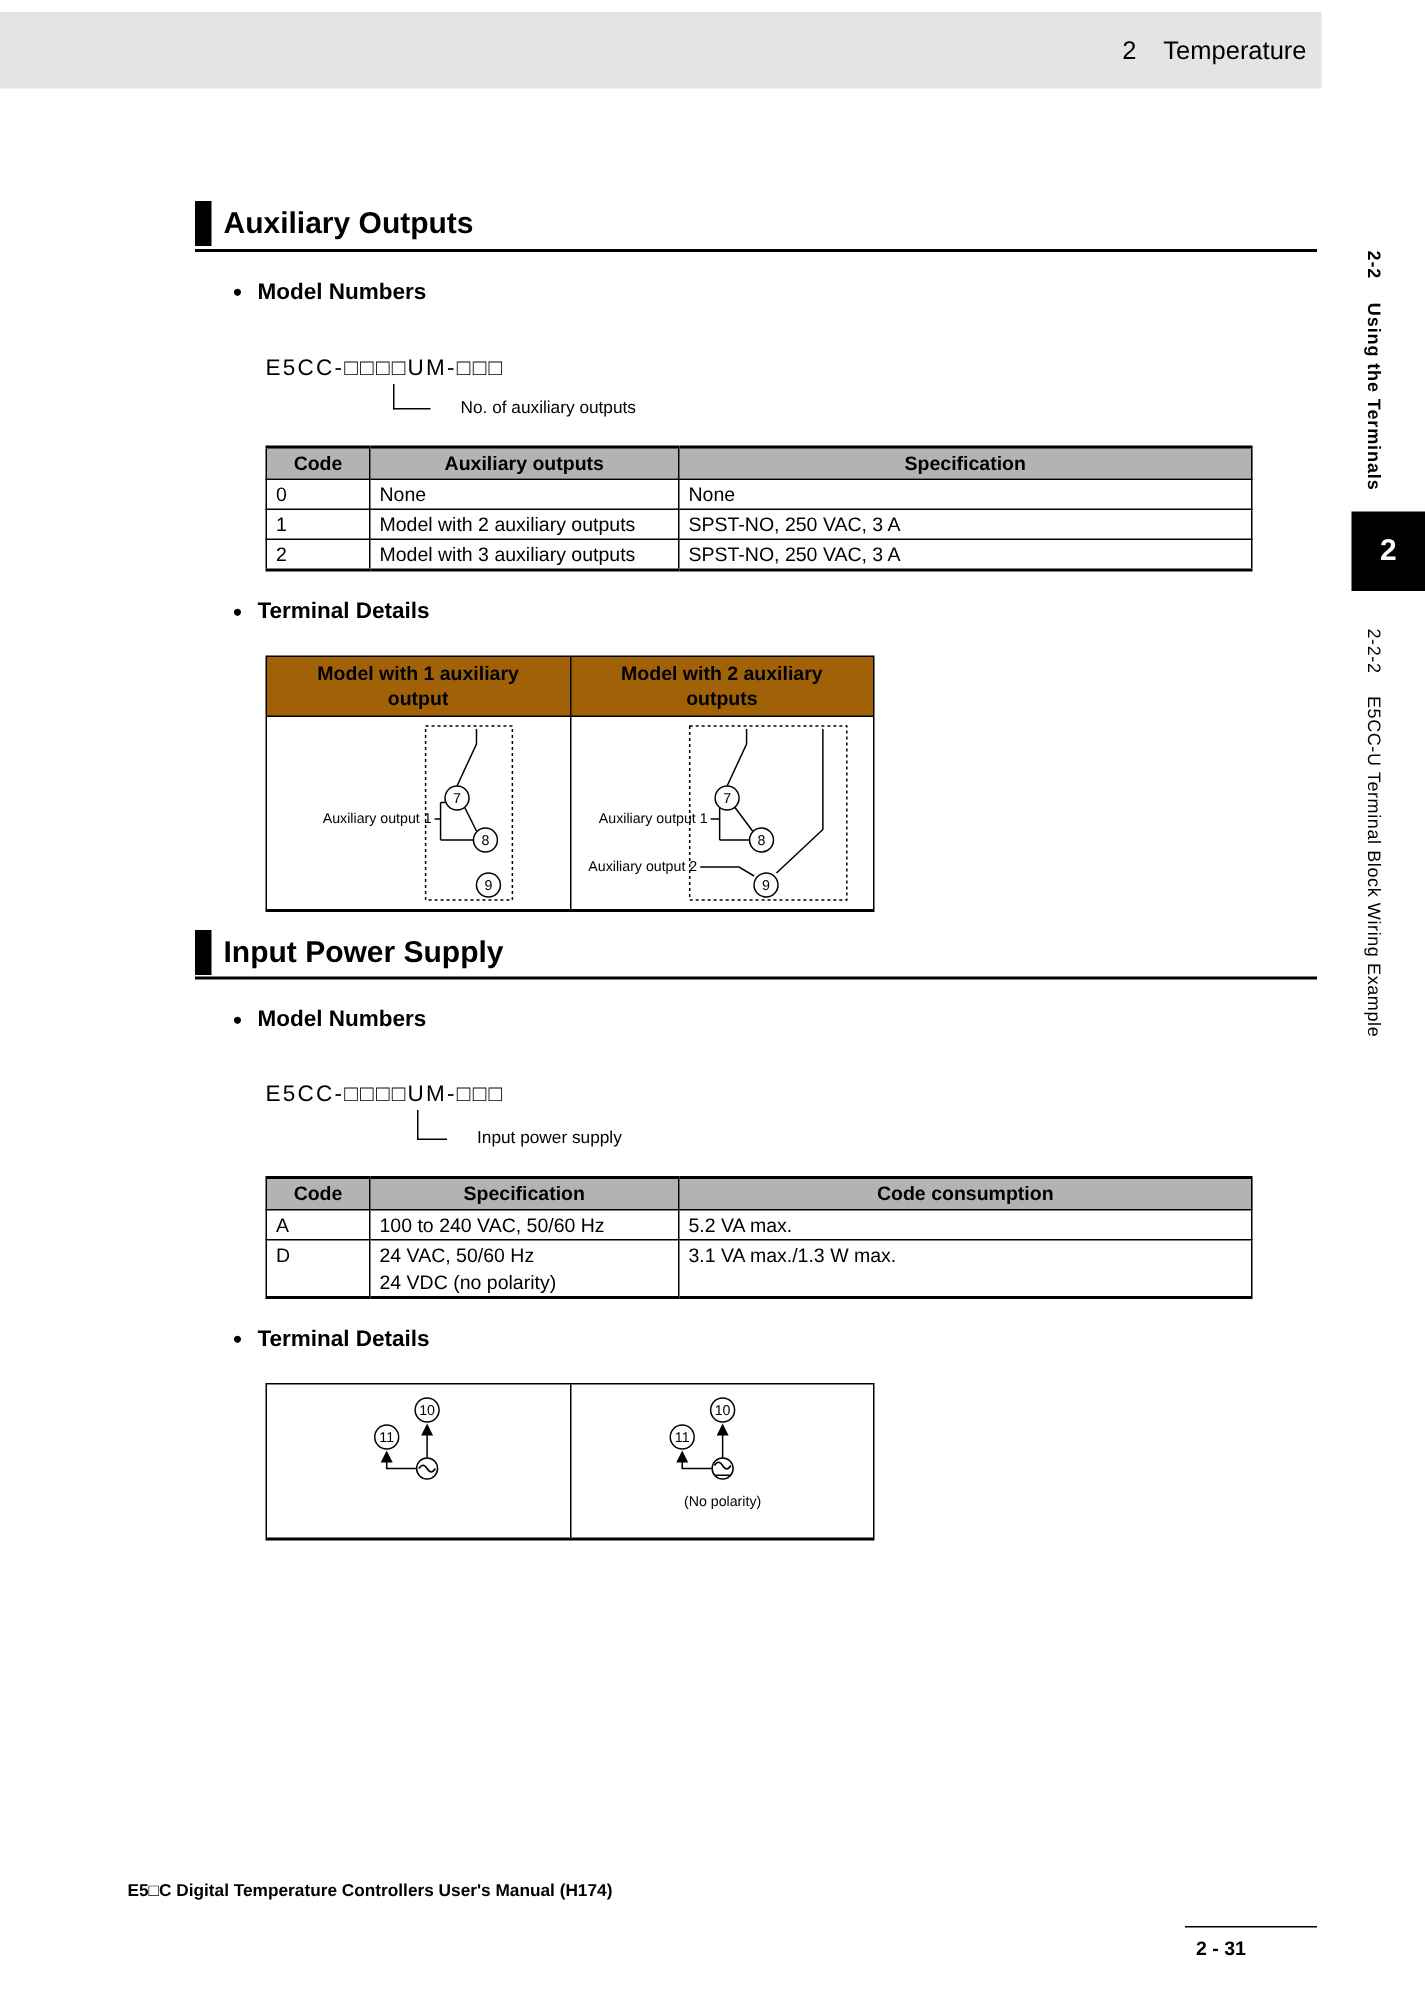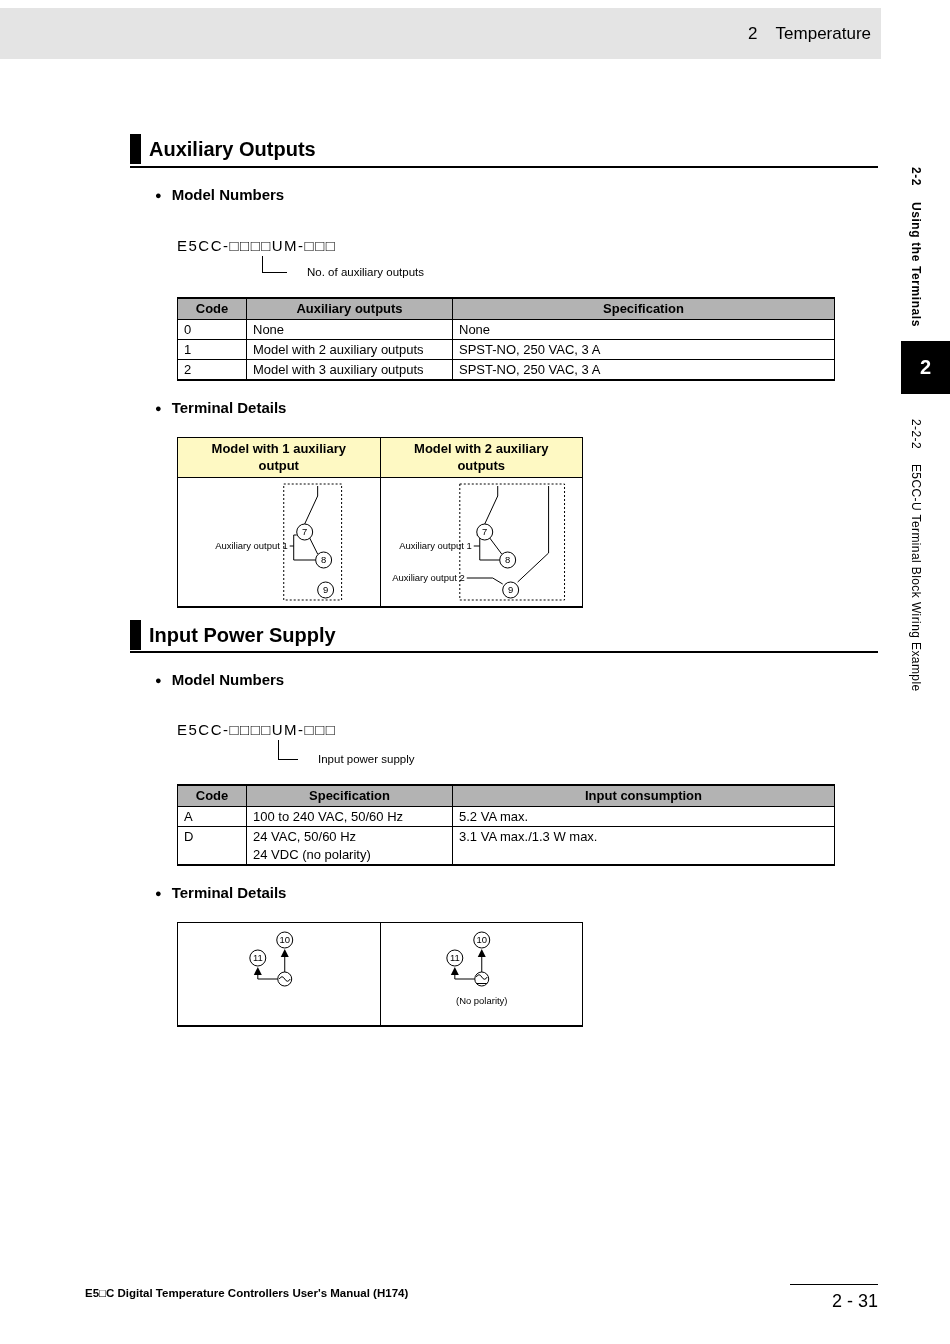--- a/index.html
+++ b/index.html
@@ -47,21 +47,21 @@
     font-size:13px; font-weight:bold; height:21px; text-align:center; padding:0 2px;
   }
   .spec-table td {
     border:1px solid #000; height:20px; padding:1px 6px 0; vertical-align:top;
     text-align:left; line-height:18px;
   }
   .spec-table tbody tr:last-child td { border-bottom:2px solid #000; }
 
   
   .term-table { position:absolute; border:1px solid #000; border-bottom:2px solid #000; background:#fff; }
-  .term-head { display:flex; background:#fef9c3; border-bottom:1px solid #000; }
+  .term-head { display:flex; background:#a16207; border-bottom:1px solid #000; }
   .term-hcell {
     flex:1; display:flex; align-items:center; justify-content:center; text-align:center;
     font-weight:bold; font-size:13px; line-height:1.3; border-right:1px solid #000;
   }
   .term-hcell.last { border-right:none; }
   .term-body { display:flex; }
   .term-cell { flex:1; border-right:1px solid #000; position:relative; }
   .term-cell.last { border-right:none; }
   .hwrap { display:inline-block; max-width:155px; }
 
@@ -71,21 +71,21 @@
   .dotted { stroke:#000; stroke-width:1; fill:none; stroke-dasharray:2,2; }
   .term { fill:#fff; stroke:#000; stroke-width:1; }
   .tnum { font-size:9.5px; text-anchor:middle; }
   .lbl { font-size:9.5px; }
   .end { text-anchor:end; }
   .mid { text-anchor:middle; }
 
   
   .footer-rule { height:1px; background:#000; }
   .footer-manual { font-size:11.5px; font-weight:bold; }
-  .footer-page { font-size:18px; font-weight:normal; text-align:right; }
+  .footer-page { font-size:13px; font-weight:bold; text-align:center; }
 </style>
 </head>
 <body>
 
 <div class="page">
 
   <div class="abs header-bar">
     <span>2</span>
     <span class="header-title">Temperature</span>
   </div>
@@ -212,21 +212,21 @@
   <table class="spec-table" style="left:177px; top:784px;">
     <colgroup>
         <col style="width:69px">
         <col style="width:206px">
         <col style="width:382px">
       </colgroup>
     <thead>
       <tr>
         <th>Code</th>
         <th>Specification</th>
-        <th>Input consumption</th>
+        <th>Code consumption</th>
       </tr>
     </thead>
     <tbody>
       <tr>
         <td>A</td>
         <td>100 to 240 VAC, 50/60 Hz</td>
         <td>5.2 VA max.</td>
       </tr>
       <tr>
         <td>D</td>
@@ -281,16 +281,16 @@
             <path class="wire" d="M95.5,54 q2.75,-4.5 5.5,0 q2.75,4.5 5.5,0"></path>
             <path class="wire" d="M96,60.5 H106"></path>
           </g>
           <text class="lbl mid" x="101" y="81">(No polarity)</text>
         </svg>
       </div>
     </div>
   </div>
 
   <div class="abs footer-rule" style="left:790px; top:1284px; width:88px;"></div>
-  <div class="abs footer-manual" style="left:85px; top:1255px;margin-top:32px;">E5□C Digital Temperature Controllers User's Manual (H174)</div>
+  <div class="abs footer-manual" style="left:85px; top:1255px;">E5□C Digital Temperature Controllers User's Manual (H174)</div>
   <div class="abs footer-page" style="left:750px; top:1291px; width:128px;">2 - 31</div>
 
 </div>
 
 </body></html>

